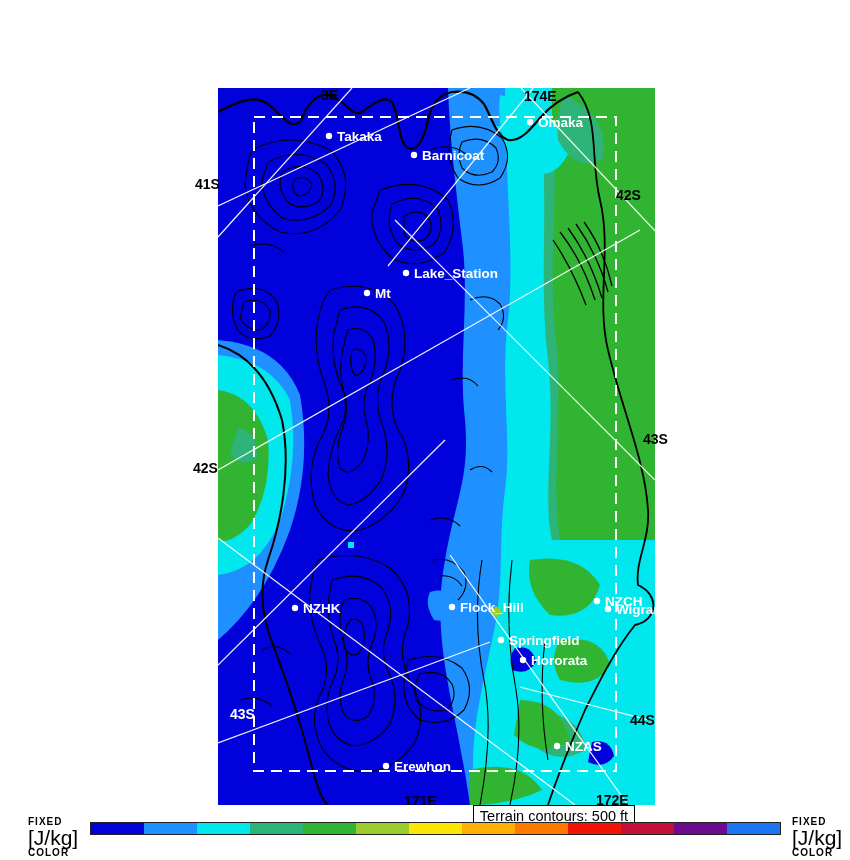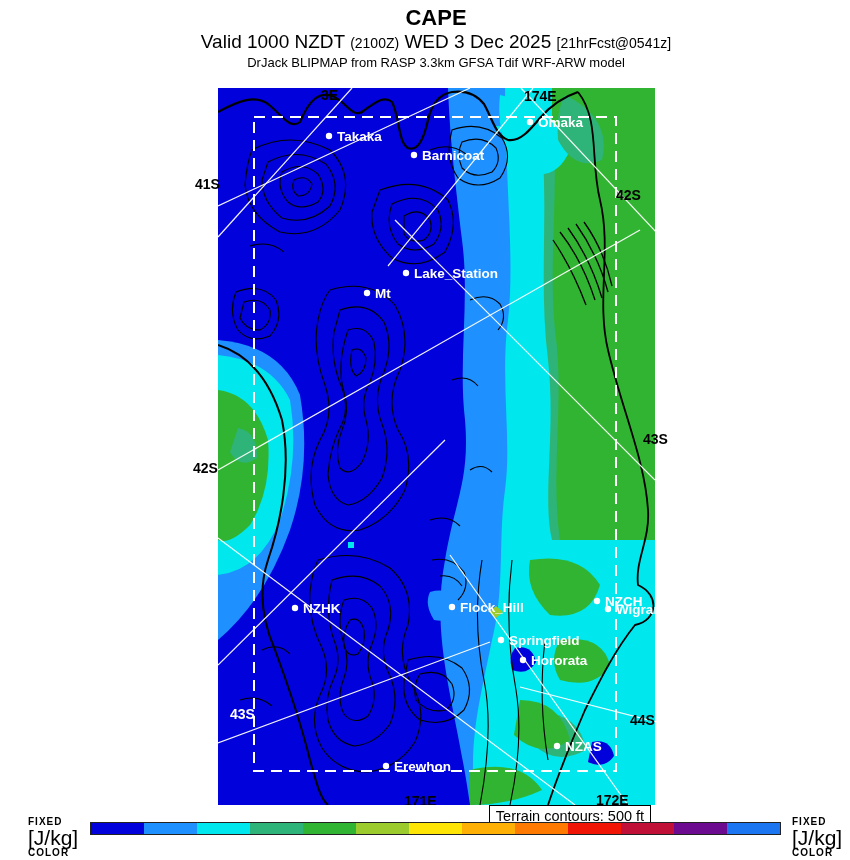--- a/index.html
+++ b/index.html
@@ -5,49 +5,39 @@
   html,body{margin:0;padding:0;background:#ffffff;}
   .page{position:relative;width:850px;height:860px;background:#ffffff;
         font-family:"Liberation Sans",sans-serif;color:#000;overflow:hidden;}
   .hdr{position:absolute;top:6px;left:0;width:850px;text-align:center;
        padding-left:22px;box-sizing:border-box;z-index:2;}
   .hdr .t1{font-size:22px;font-weight:bold;line-height:24px;}
   .hdr .t2{font-size:19px;line-height:23px;}
   .hdr .t2 .small{font-size:14px;}
   .hdr .t3{font-size:13px;line-height:16px;}
   svg text{font-family:"Liberation Sans",sans-serif;}
-  .terrain-box{position:absolute;left:489px;top:805px;width:160px;height:20px;
+  .terrain-box{position:absolute;left:473px;top:805px;width:160px;height:20px;
        background:#fff;border:1px solid #000;font-size:14.5px;text-align:center;
        line-height:20px;z-index:3;}
   .cbar-wrap{position:absolute;left:90px;top:822px;width:691px;z-index:3;}
   .cbar{display:flex;height:11px;border:1px solid #222;}
   .cbar>div{flex:1 1 0;}
   .cbar-ticks{position:relative;height:24px;}
   .cbar-ticks span{position:absolute;top:1px;transform:translateX(-50%);
        font-size:20px;}
   .unit{position:absolute;top:817px;width:62px;text-align:left;line-height:1;z-index:3;}
   .unit .u1,.unit .u3{font-size:10px;font-weight:bold;letter-spacing:1px;}
   .unit .u2{font-size:21px;}
   .unit.left{left:28px;} .unit.right{left:792px;}
 </style>
 </head>
 <body>
 
 <div class="page">
 
-  <div class="hdr">
-    <div class="t1">CAPE</div>
-    <div class="t2">
-      <span>Valid 1000 NZDT</span>
-      <span class="small">(2100Z)</span>
-      <span>WED 3 Dec 2025</span>
-      <span class="small">[21hrFcst@0541z]</span>
-    </div>
-    <div class="t3">DrJack BLIPMAP from RASP 3.3km GFSA Tdif WRF-ARW model</div>
-  </div>
 
   <svg width="850" height="860" viewBox="0 0 850 860" style="position:absolute;left:0;top:0;z-index:1;">
     <defs>
       <clipPath id="mapclip">
           <rect x="218" y="88" width="437" height="717"></rect>
         </clipPath>
     </defs>
 
     <g clip-path="url(#mapclip)">
 

